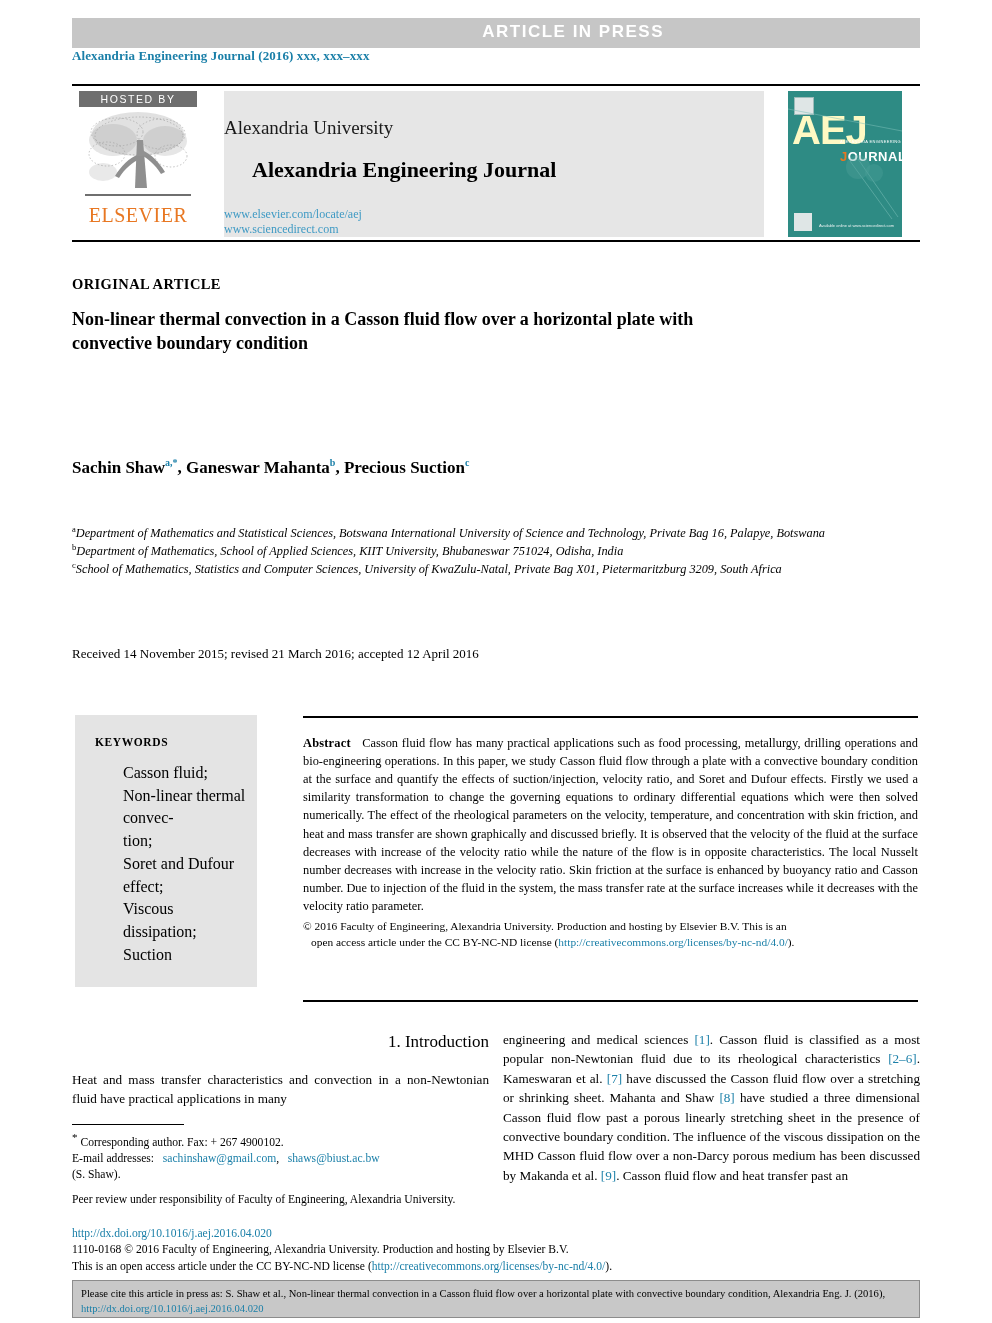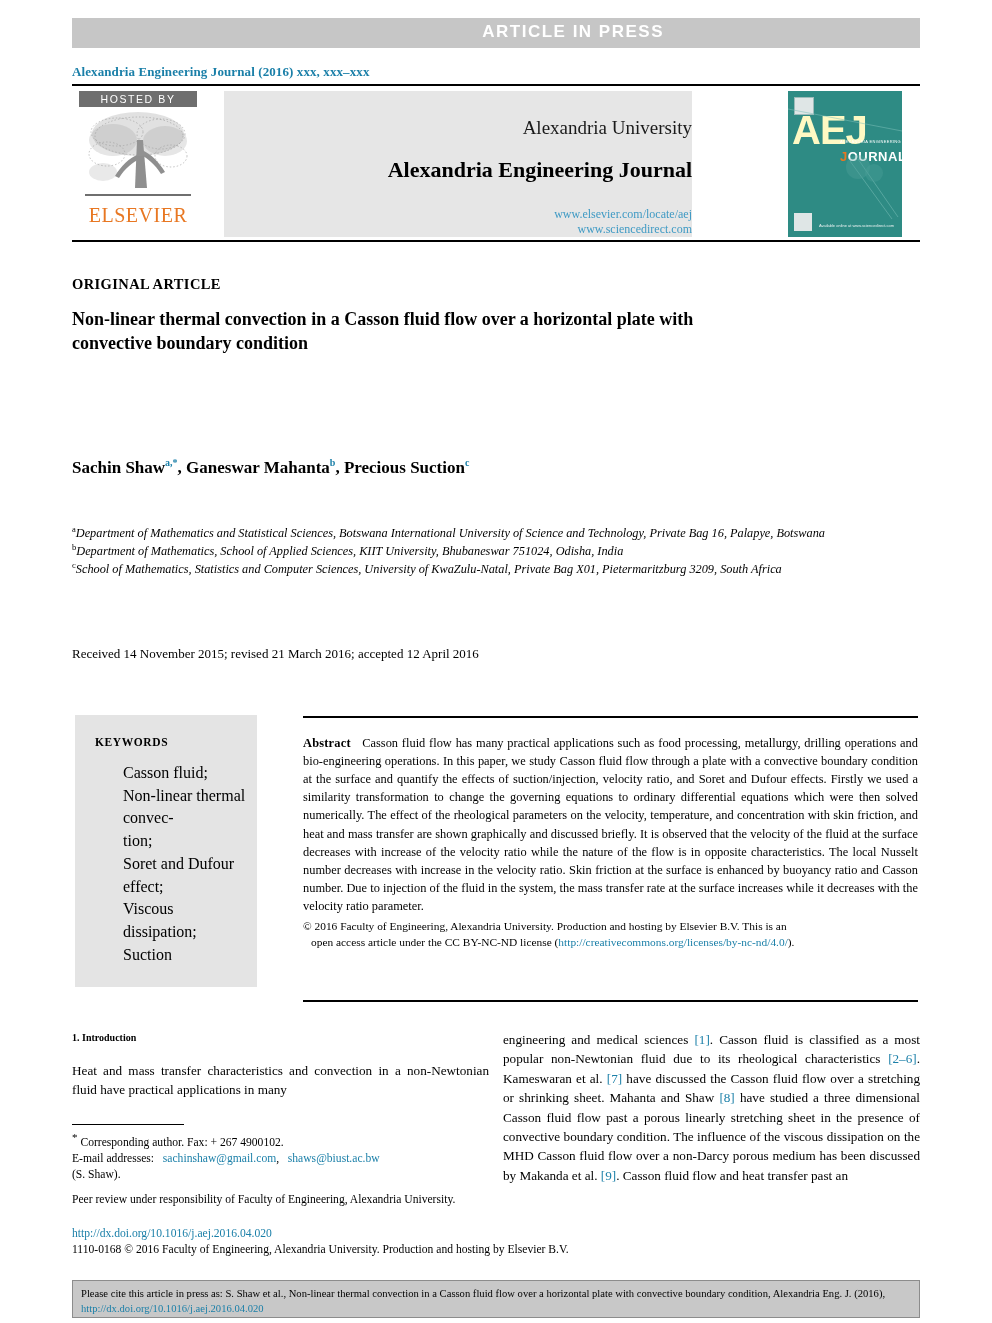--- a/index.html
+++ b/index.html
@@ -40,21 +40,21 @@
     font-size: 17px;
     letter-spacing: 1.5px;
     color: #ffffff;
     white-space: nowrap;
   }
 
   
   .journal-line {
     position: absolute;
     left: 72px;
-    top: 64px;
+    top: 48px;
     font-family: "Liberation Serif", serif;
     font-weight: bold;
     font-size: 13px;
     color: #1a7fa8;
     letter-spacing: 0.1px;
     text-align: right;
   }
 
   
   .masthead {
@@ -105,24 +105,24 @@
     font-size: 20px;
     letter-spacing: 0.5px;
     color: #e87722;
     margin-top: -2px;
   }
   
   .center-panel {
     position: absolute;
     left: 152px;
     top: 2px;
-    width: 468px;
+    width: 540px;
     height: 146px;
     background: #e6e6e6;
-    text-align: right;
+    text-align: left;
   }
   .cp-university {
     font-family: "Liberation Serif", serif;
     font-size: 19px;
     color: #1a1a1a;
     padding-top: 26px;
   }
   .cp-journal {
     font-family: "Liberation Serif", serif;
     font-weight: bold;
@@ -337,23 +337,24 @@
     width: 417px;
   }
   .col-right {
     position: absolute;
     left: 503px;
     top: 1032px;
     width: 417px;
   }
   .sec-heading {
     font-family: "Liberation Serif", serif;
-    font-weight: bold;
-    font-size: 10px;
+    font-weight: normal;
+    font-size: 17px;
     margin: 0 0 18px 0;
+    text-align: right;
   }
   .body-par {
     font-family: "Liberation Serif", serif;
     font-size: 13.2px;
     line-height: 1.47;
     text-align: justify;
     margin: 0;
   }
   .body-par.right-first { margin-top: -2px; }
 
@@ -530,20 +531,21 @@
   <div class="footnote-area">
     <div class="fn-rule"></div>
     <p class="fn-line"><span class="fn-star">*</span>&nbsp;<span>Corresponding author. Fax: + 267 4900102.</span></p>
     <p class="fn-line fn-emails"><span>E-mail addresses:</span>&nbsp;&nbsp;&nbsp;<span class="link">sachinshaw@gmail.com</span>,&nbsp;&nbsp;&nbsp;<span class="link">shaws@biust.ac.bw</span><br><span>(S. Shaw).</span></p>
     <p class="fn-line fn-block">Peer review under responsibility of Faculty of Engineering, Alexandria University.</p>
   </div>
 
   <div class="doi-block">
     <div class="doi-link">http://dx.doi.org/10.1016/j.aej.2016.04.020</div>
     <div>1110-0168 © 2016 Faculty of Engineering, Alexandria University. Production and hosting by Elsevier B.V.</div>
+    <div><span>This is an open access article under the CC BY-NC-ND license (</span><span class="link">http://creativecommons.org/licenses/by-nc-nd/4.0/</span><span>).</span></div>
   </div>
 
   <div class="cite-box">
     <div class="cite-text">
       <span>Please cite this article in press as: S. Shaw et al., Non-linear thermal convection in a Casson fluid flow over a horizontal plate with convective boundary condition,</span>
       <span>Alexandria Eng. J. (2016), </span><span class="link">http://dx.doi.org/10.1016/j.aej.2016.04.020</span>
     </div>
   </div>
 
 </div>

